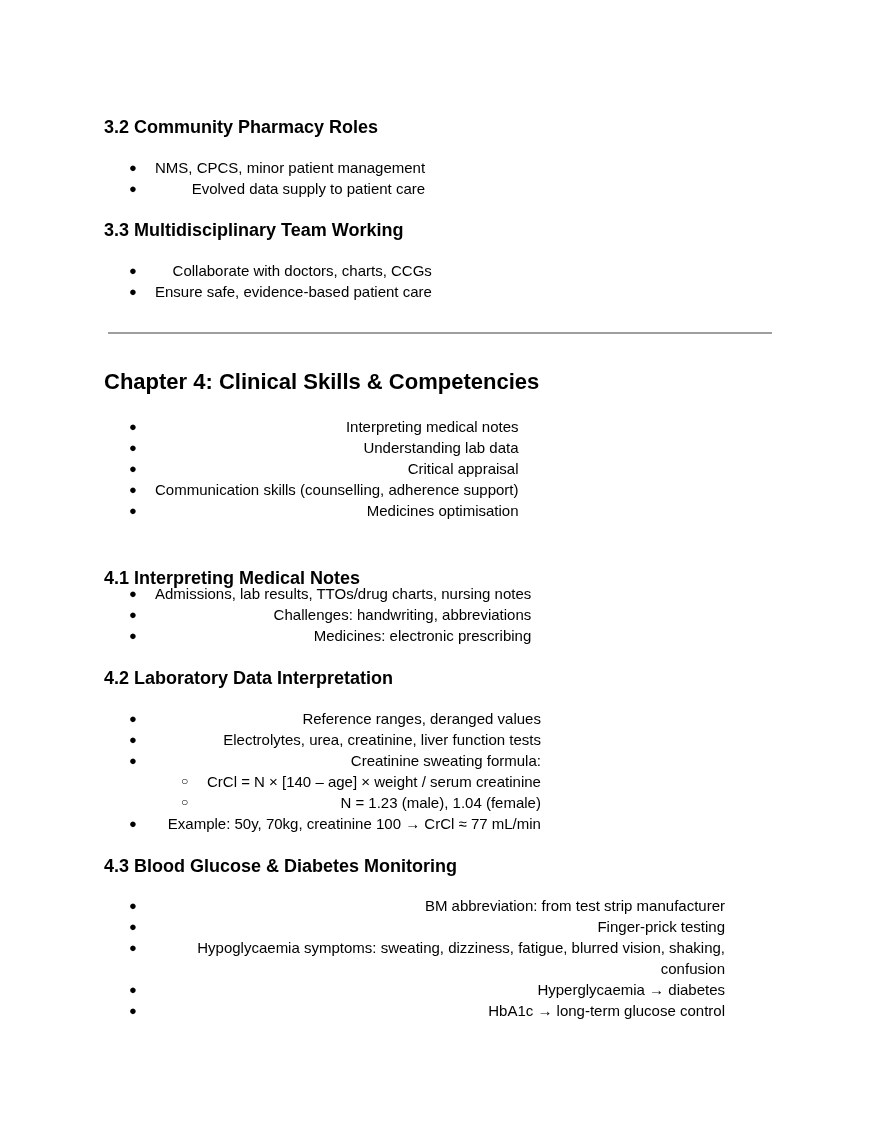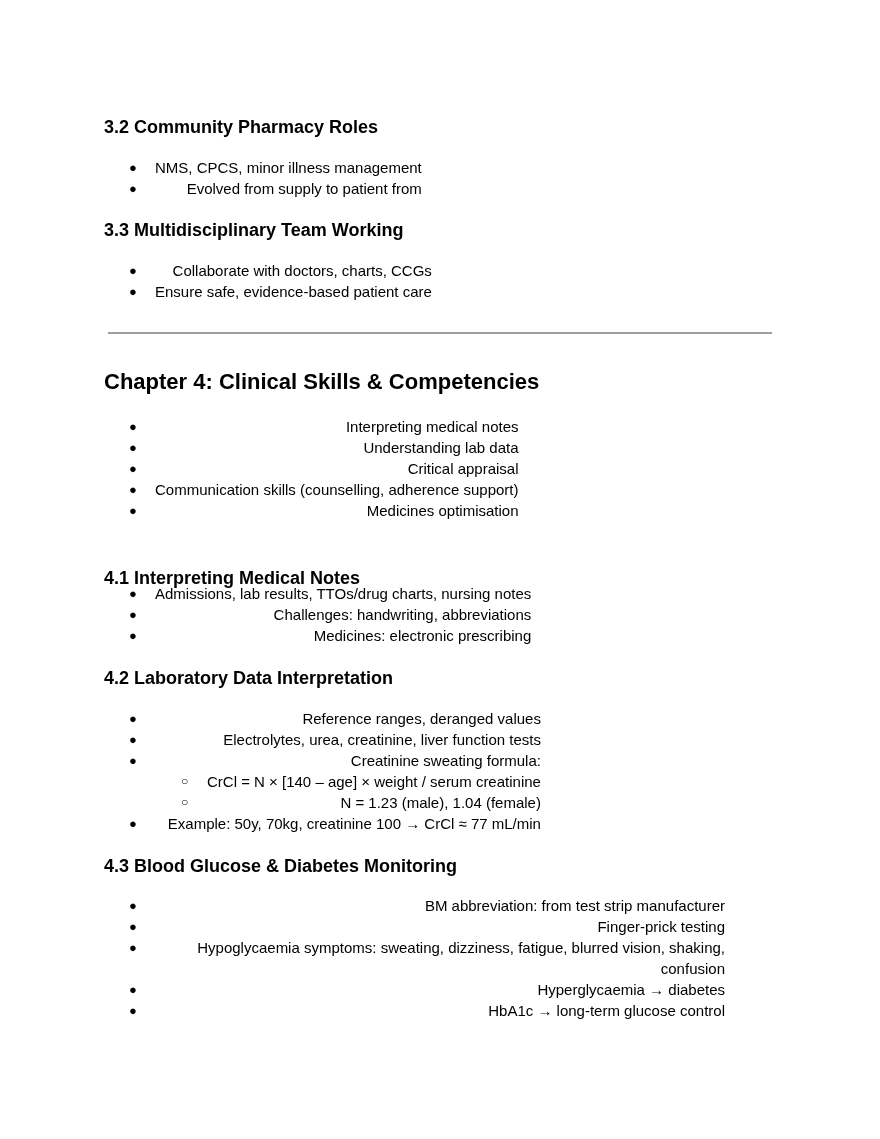--- a/index.html
+++ b/index.html
@@ -81,22 +81,22 @@
       border-top: 2px solid #9e9e9e;
     }
   </style>
 </head>
 <body>
 
 <div class="page">
 
   <h3 class="h3" style="top:104px;">3.2 Community Pharmacy Roles</h3>
   <ul class="list" style="top:145px;">
-    <li><span class="bullet">●</span><span>NMS, CPCS, minor illness management</span></li>
-    <li><span class="bullet">●</span><span>Evolved from supply to patient from</span></li>
+    <li><span class="bullet">●</span><span>NMS, CPCS, minor patient management</span></li>
+    <li><span class="bullet">●</span><span>Evolved data supply to patient care</span></li>
   </ul>
 
   <h3 class="h3" style="top:207px;">3.3 Multidisciplinary Team Working</h3>
   <ul class="list" style="top:248px;">
     <li><span class="bullet">●</span><span>Collaborate with doctors, charts, CCGs</span></li>
     <li><span class="bullet">●</span><span>Ensure safe, evidence-based patient care</span></li>
   </ul>
 
   <div class="rule"></div>
 

